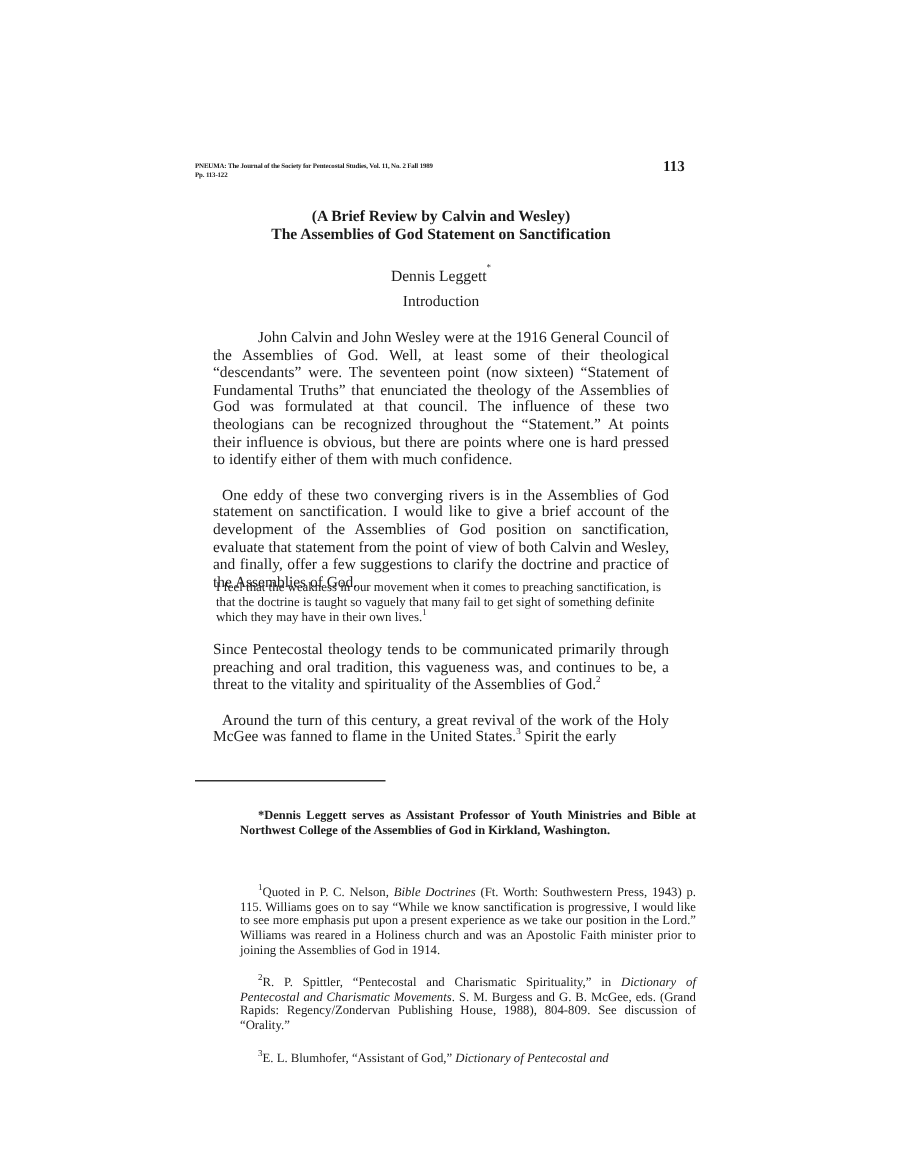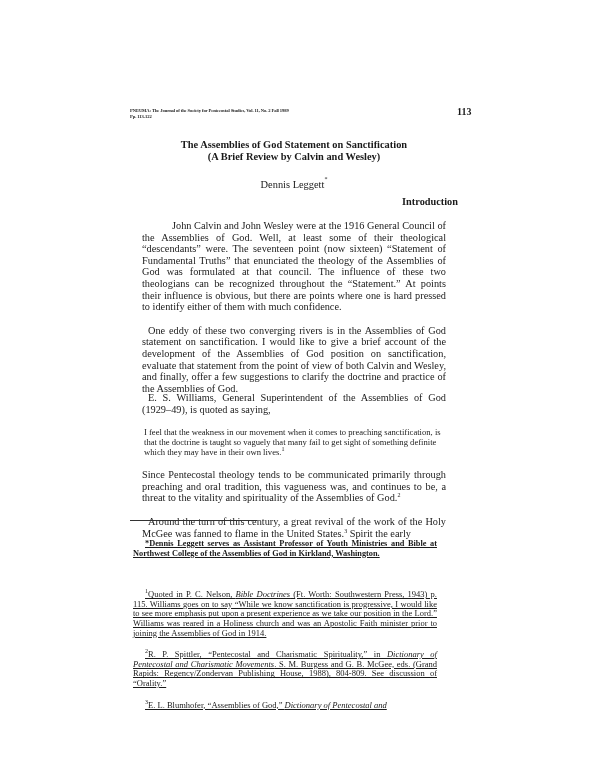--- a/index.html
+++ b/index.html
@@ -1,72 +1,71 @@
 <!DOCTYPE html>
 <html><head>
 <meta charset="utf-8">
 <style>
   html, body { margin:0; padding:0; background:#ffffff; }
   body { width:600px; height:779px; position:relative; overflow:hidden;
          font-family:"Liberation Serif","DejaVu Serif",serif; color:#1a1a1a; }
   .running-head { position:absolute; left:130px; top:108px; width:328px;
                   font-size:4.6px; font-weight:bold; line-height:6px; letter-spacing:-0.1px; }
-  .page-number { position:absolute; left:442px; top:106px; font-size:10px; font-weight:bold;margin-left:15px; }
+  .page-number { position:absolute; left:442px; top:106px; font-size:10px; font-weight:bold; }
   .title { position:absolute; left:130px; top:139px; width:328px; text-align:center;
            font-size:10.4px; font-weight:bold; line-height:12px; }
   .author { position:absolute; left:130px; top:179px; width:328px; text-align:center;
             font-size:10.4px; line-height:12px; }
   .author sup, .fn-mark { font-size:6px; vertical-align:top; }
-  .heading { text-align:right; font-weight:bold; font-size:10.3px; line-height:12px; }
+  .heading { text-align:center; font-weight:normal; font-size:10.3px; line-height:12px; }
   .body-block { position:absolute; left:130px; width:328px; font-size:10.3px; line-height:11.6px;
                 text-align:justify; }
   .p { margin:12px; text-indent:6px; }
   .p.first { text-indent:30px; }
   .p.noindent { text-indent:0; }
   .blockquote { margin:6px 14px 5px 14px; font-size:8.6px; line-height:10px; text-align:left; }
   sup { font-size:6px; line-height:0; vertical-align:super; }
   .rule { position:absolute; left:130px; top:520px; width:127px; height:0; border-top:1px solid #333; }
-  .fn-block { position:absolute; left:121px; width:328px; font-size:8.5px; line-height:9.6px;
-              text-align:justify;text-decoration:underline; }
+  .fn-block { position:absolute; left:148px; width:328px; font-size:8.5px; line-height:9.6px;
+              text-align:justify; }
   .fn-block .p { text-indent:12px; }
   .bio { font-weight:bold; font-size:8.3px; }
   i { font-style:italic; }
 </style>
 </head>
 <body>
 
 <div class="running-head">
   <div>PNEUMA: The Journal of the Society for Pentecostal Studies, Vol. 11, No. 2 Fall 1989</div>
   <div>Pp. 113-122</div>
 </div>
 <div class="page-number">113</div>
 
 <div class="title">
+  <div>(A Brief Review by Calvin and Wesley)</div>
   <div>The Assemblies of God Statement on Sanctification</div>
-  <div>(A Brief Review by Calvin and Wesley)</div>
 </div>
 
 <div class="author">
   <span>Dennis Leggett</span><sup>*</sup>
 </div>
 
 <div class="body-block" style="top:196px;">
   <div class="heading">Introduction</div>
   <p class="p first">John Calvin and John Wesley were at the 1916 General Council of the Assemblies of God. Well, at least some of their theological “descendants” were. The seventeen point (now sixteen) “Statement of Fundamental Truths” that enunciated the theology of the Assemblies of God was formulated at that council. The influence of these two theologians can be recognized throughout the “Statement.” At points their influence is obvious, but there are points where one is hard pressed to identify either of them with much confidence.</p>
   <p class="p">One eddy of these two converging rivers is in the Assemblies of God statement on sanctification. I would like to give a brief account of the development of the Assemblies of God position on sanctification, evaluate that statement from the point of view of both Calvin and Wesley, and finally, offer a few suggestions to clarify the doctrine and practice of the Assemblies of God.</p>
 </div>
 
 <div class="body-block" style="top:380px;">
-  <p class="p">E. S. Williams, General Superintendent of the Assemblies of God (1929–49), is quoted as saying,</p>
   <div class="blockquote"><span>I feel that the weakness in our movement when it comes to preaching sanctification, is that the doctrine is taught so vaguely that many fail to get sight of something definite which they may have in their own lives.</span><sup>1</sup></div>
   <p class="p noindent"><span>Since Pentecostal theology tends to be communicated primarily through preaching and oral tradition, this vagueness was, and continues to be, a threat to the vitality and spirituality of the Assemblies of God.</span><sup>2</sup></p>
   <p class="p"><span>Around the turn of this century, a great revival of the work of the Holy McGee was fanned to flame in the United States.</span><sup>3</sup><span> Spirit the early</span></p>
 </div>
 
 <div class="rule"></div>
 
 <div class="fn-block" style="top:527px;">
   <p class="p bio">*Dennis Leggett serves as Assistant Professor of Youth Ministries and Bible at Northwest College of the Assemblies of God in Kirkland, Washington.</p>
   <div style="height:8px;"></div>
   <p class="p"><sup>1</sup><span>Quoted in P. C. Nelson, </span><i>Bible Doctrines</i><span> (Ft. Worth: Southwestern Press, 1943) p. 115. Williams goes on to say “While we know sanctification is progressive, I would like to see more emphasis put upon a present experience as we take our position in the Lord.” Williams was reared in a Holiness church and was an Apostolic Faith minister prior to joining the Assemblies of God in 1914.</span></p>
   <p class="p"><sup>2</sup><span>R. P. Spittler, “Pentecostal and Charismatic Spirituality,” in </span><i>Dictionary of Pentecostal and Charismatic Movements</i><span>. S. M. Burgess and G. B. McGee, eds. (Grand Rapids: Regency/Zondervan Publishing House, 1988), 804-809. See discussion of “Orality.”</span></p>
-  <p class="p"><sup>3</sup><span>E. L. Blumhofer, “Assemblies of God,” </span><i>Dictionary of Pentecostal and</i></p>
+  <p class="p"><sup>3</sup><span>E. L. Blumhofer, “Assistant of God,” </span><i>Dictionary of Pentecostal and</i></p>
 </div>
 
 </body></html>

